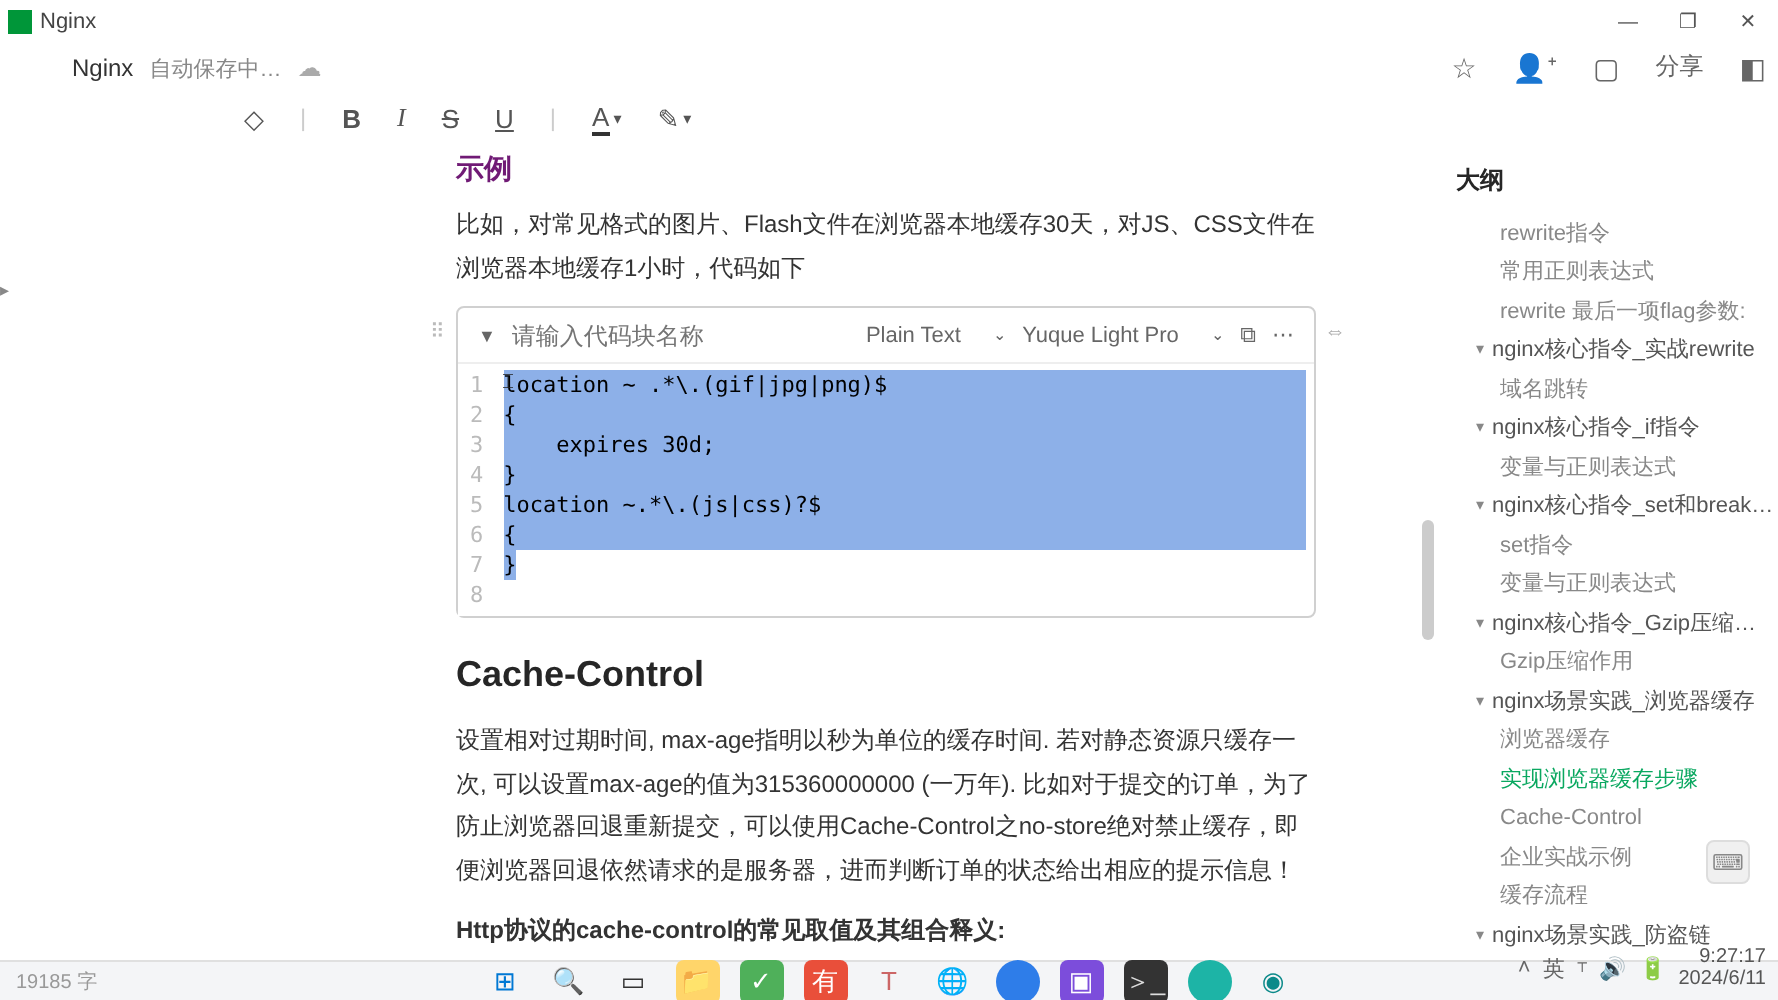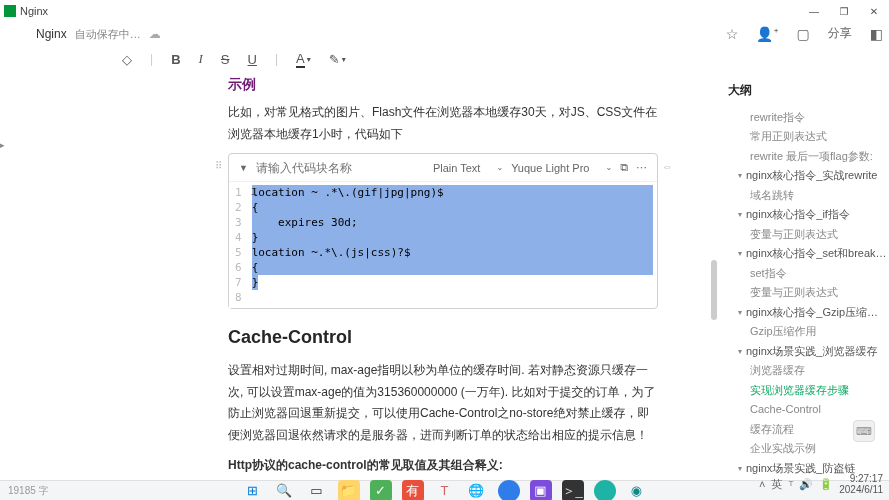--- a/index.html
+++ b/index.html
@@ -175,22 +175,22 @@
         <div class="o-item l2"><span>变量与正则表达式</span></div>
         <div class="o-item l1"><span class="arr">▾</span><span>nginx核心指令_set和break指令</span></div>
         <div class="o-item l2"><span>set指令</span></div>
         <div class="o-item l2"><span>变量与正则表达式</span></div>
         <div class="o-item l1"><span class="arr">▾</span><span>nginx核心指令_Gzip压缩指令</span></div>
         <div class="o-item l2"><span>Gzip压缩作用</span></div>
         <div class="o-item l1"><span class="arr">▾</span><span>nginx场景实践_浏览器缓存</span></div>
         <div class="o-item l2"><span>浏览器缓存</span></div>
         <div class="o-item l2 active"><span>实现浏览器缓存步骤</span></div>
         <div class="o-item l2"><span>Cache-Control</span></div>
+        <div class="o-item l2"><span>企业实战示例</span></div>
         <div class="o-item l2"><span>缓存流程</span></div>
-        <div class="o-item l2"><span>企业实战示例</span></div>
         <div class="o-item l1"><span class="arr">▾</span><span>nginx场景实践_防盗链</span></div>
         <div class="o-item l2"><span>防盗链的概念</span></div>
       </div>
   </div>
 </div>
 
 <div class="floating-icon">⌨</div>
 
 <div class="taskbar">
   <span class="word-count">19185 字</span>

